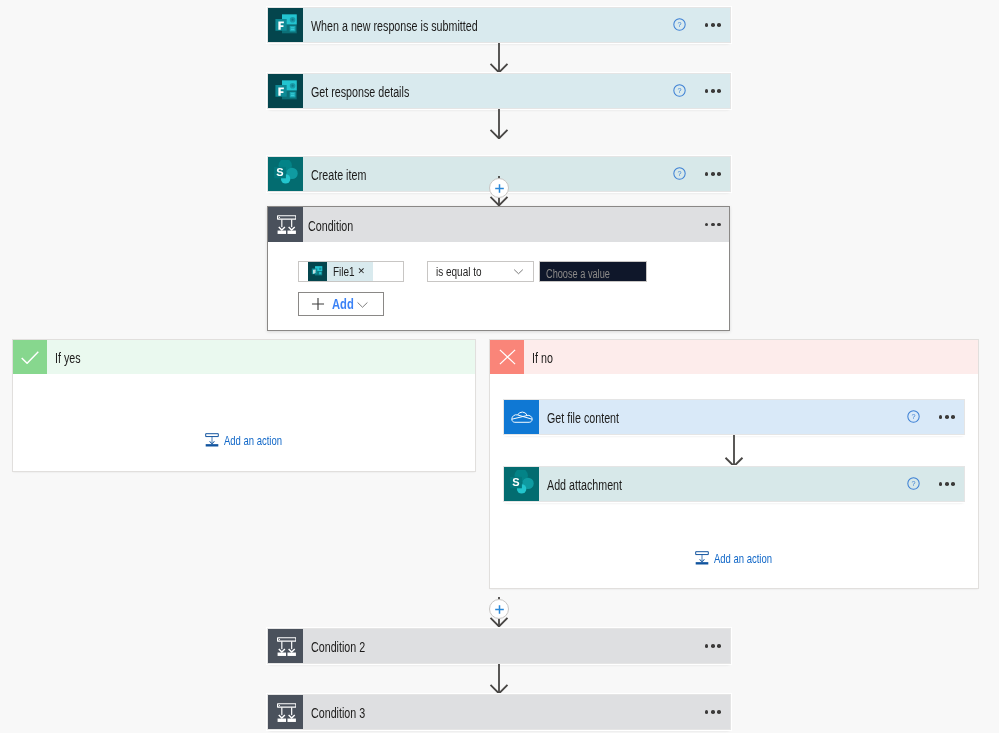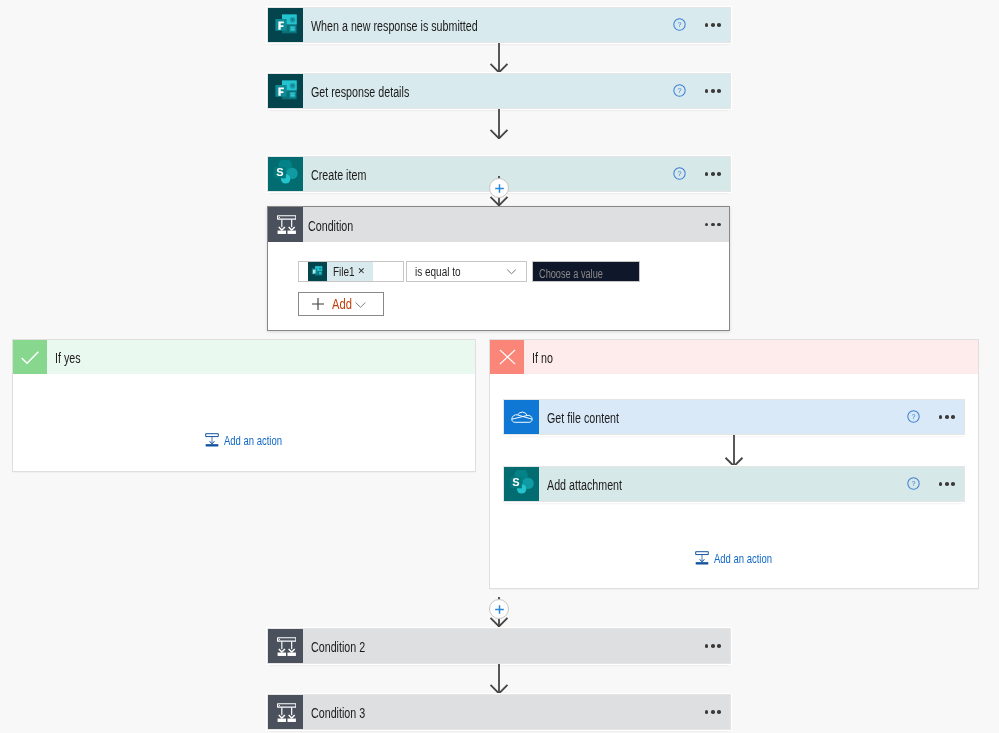--- a/index.html
+++ b/index.html
@@ -59,21 +59,21 @@
   .selbox{box-sizing:border-box;border:1px solid #c8c6c4;background:#fff;height:21px;
           display:flex;align-items:center;justify-content:space-between;}
   .selbox .sv{font-size:12.5px;color:#201f1e;padding-left:7.5px;}
   .selbox .chev{padding-right:8px;display:flex;align-items:center;}
   .valbox{box-sizing:border-box;border:1px solid #c8c6c4;background:#0f172a;height:21px;display:flex;align-items:flex-end;}
   .valbox .ph{font-size:12.5px;color:#8c8a88;padding-left:6px;}
 
   .addbtn{position:absolute;box-sizing:border-box;border:1px solid #8a8886;background:#fff;
           display:flex;align-items:center;}
   .addbtn .pl{padding-left:11px;display:flex;align-items:center;}
-  .addbtn .albl{font-size:14px;color:#c2410c;font-weight:400;padding-left:6px;}
+  .addbtn .albl{font-size:14px;color:#3b82f6;font-weight:700;padding-left:6px;}
   .addbtn .chv{padding-left:1px;display:flex;align-items:center;position:relative;left:-4px;}
 </style>
 </head>
 <body>
 
 <svg width="0" height="0" style="position:absolute" aria-hidden="true">
  <defs>
 
   <symbol id="i-forms" viewBox="0 0 32 32">
     <rect x="10.2" y="0.6" width="21.4" height="27.5" fill="#0c7078"></rect>
@@ -277,21 +277,21 @@
       <div class="token">
         <span class="tic">
               <svg width="12" height="10.8" viewBox="0 0 32 29">
                 <use href="#i-forms"></use>
               </svg>
             </span>
         <span class="tlbl"><span class="sx2">File1</span></span>
         <span class="tx">✕</span>
       </div>
     </div>
-    <div class="selbox" style="width:121px;margin-left:2px;">
+    <div class="selbox" style="width:107px;margin-left:23px;">
       <span class="sv"><span class="sx2">is equal to</span></span>
       <span class="chev">
         <svg width="13" height="13" viewBox="0 0 24 24">
               <use href="#i-chevron"></use>
             </svg>
       </span>
     </div>
     <div class="valbox" style="width:108px;margin-left:5px;">
       <span class="ph"><span class="sx3">Choose a value</span></span>
     </div>

